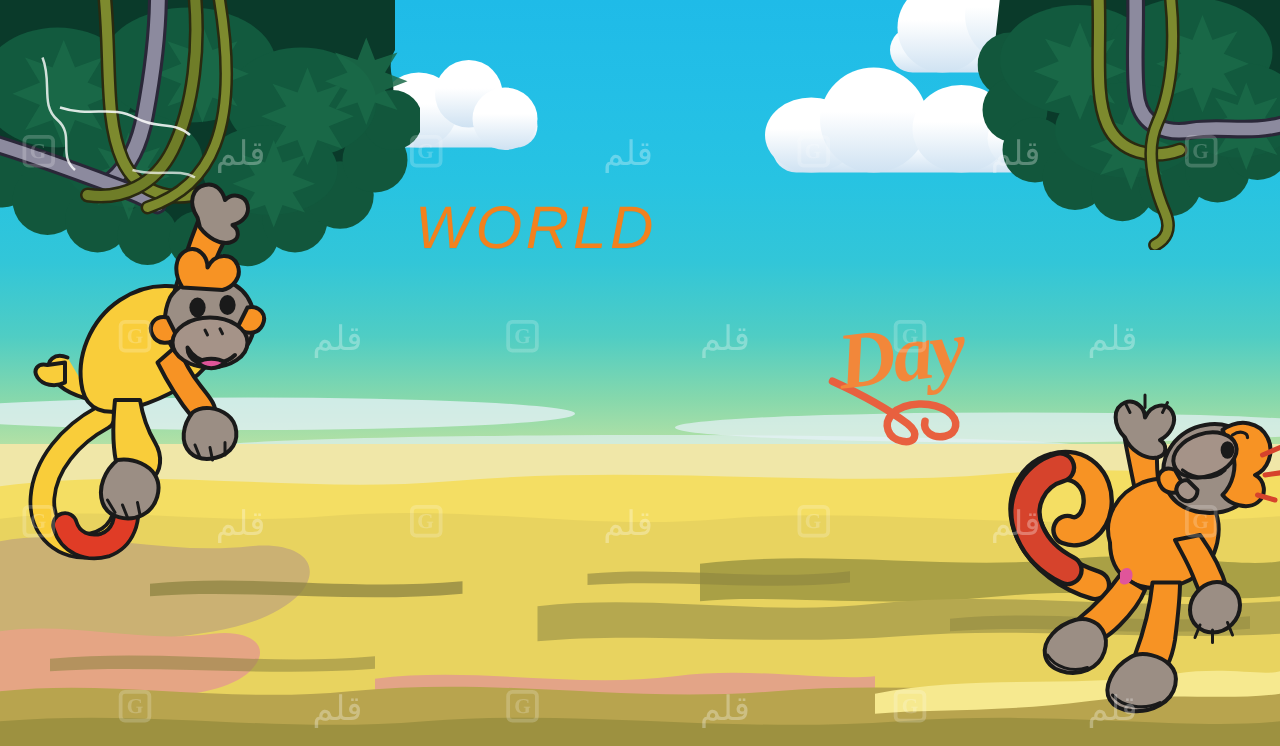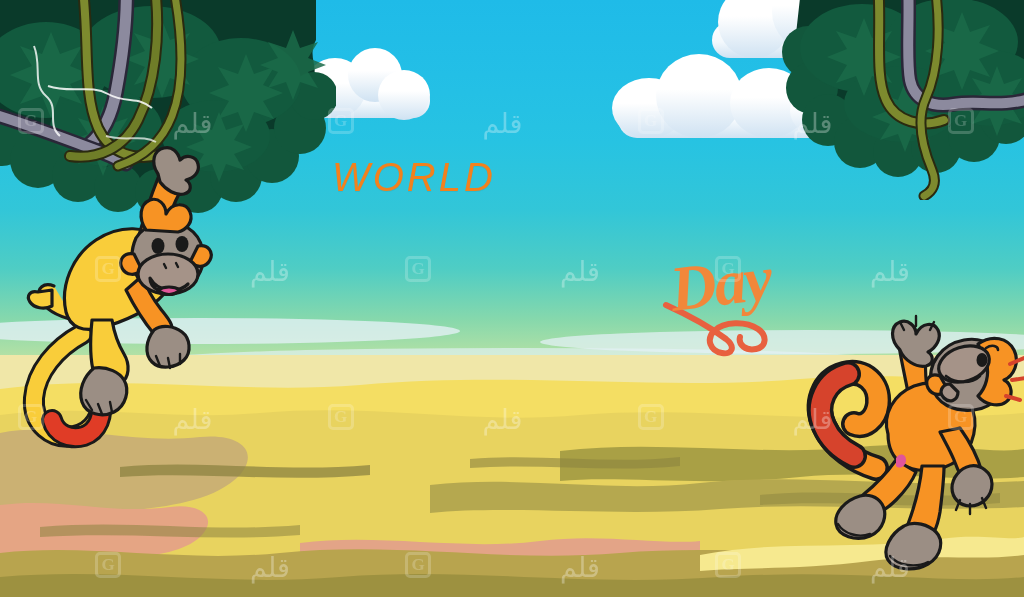--- a/index.html
+++ b/index.html
@@ -59,21 +59,21 @@
   #monkey-left{ left:8px; top:134px; }
   #monkey-right{ left:764px; top:268px; }
 
   
   #title-block{
     position:absolute; left:318px; top:155px; width:480px; height:180px;
     pointer-events:none;
   }
   #title-world{
     position:absolute; left:14px; top:0;
-    font-size:40px; font-weight:400; font-style:italic;
+    font-size:48px; font-weight:400; font-style:italic;
     letter-spacing:3px; color:#f2811d;
     font-family:"Liberation Sans", sans-serif;
     text-shadow:0 1px 0 rgba(0,0,0,.05);
   }
   #title-main{
     position:absolute; left:62px; top:40px;
     font-size:82px; font-weight:bold; letter-spacing:-1px;
     color:#ffffff; line-height:.96;
     font-family:"Liberation Sans", sans-serif;
   }

